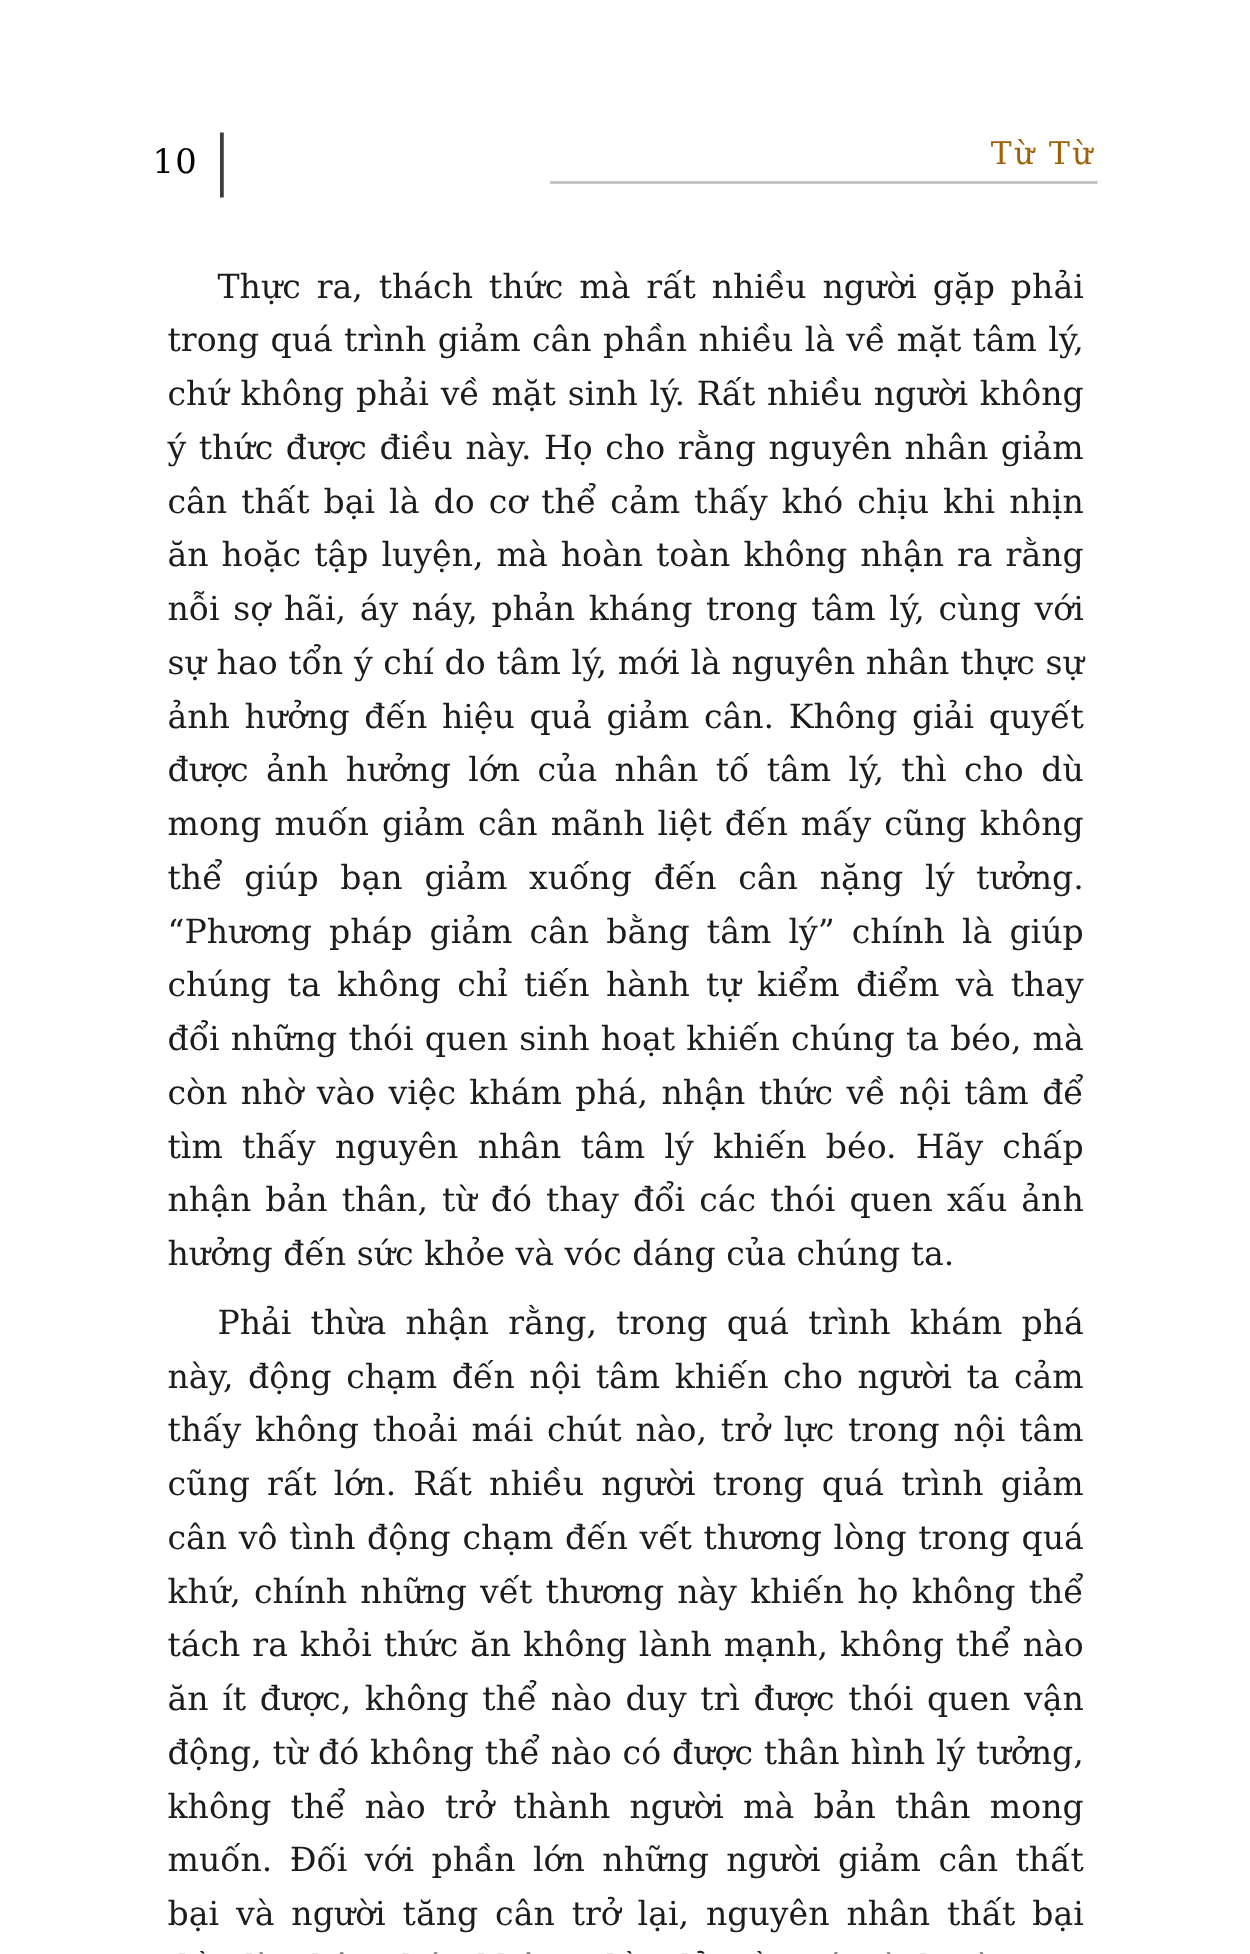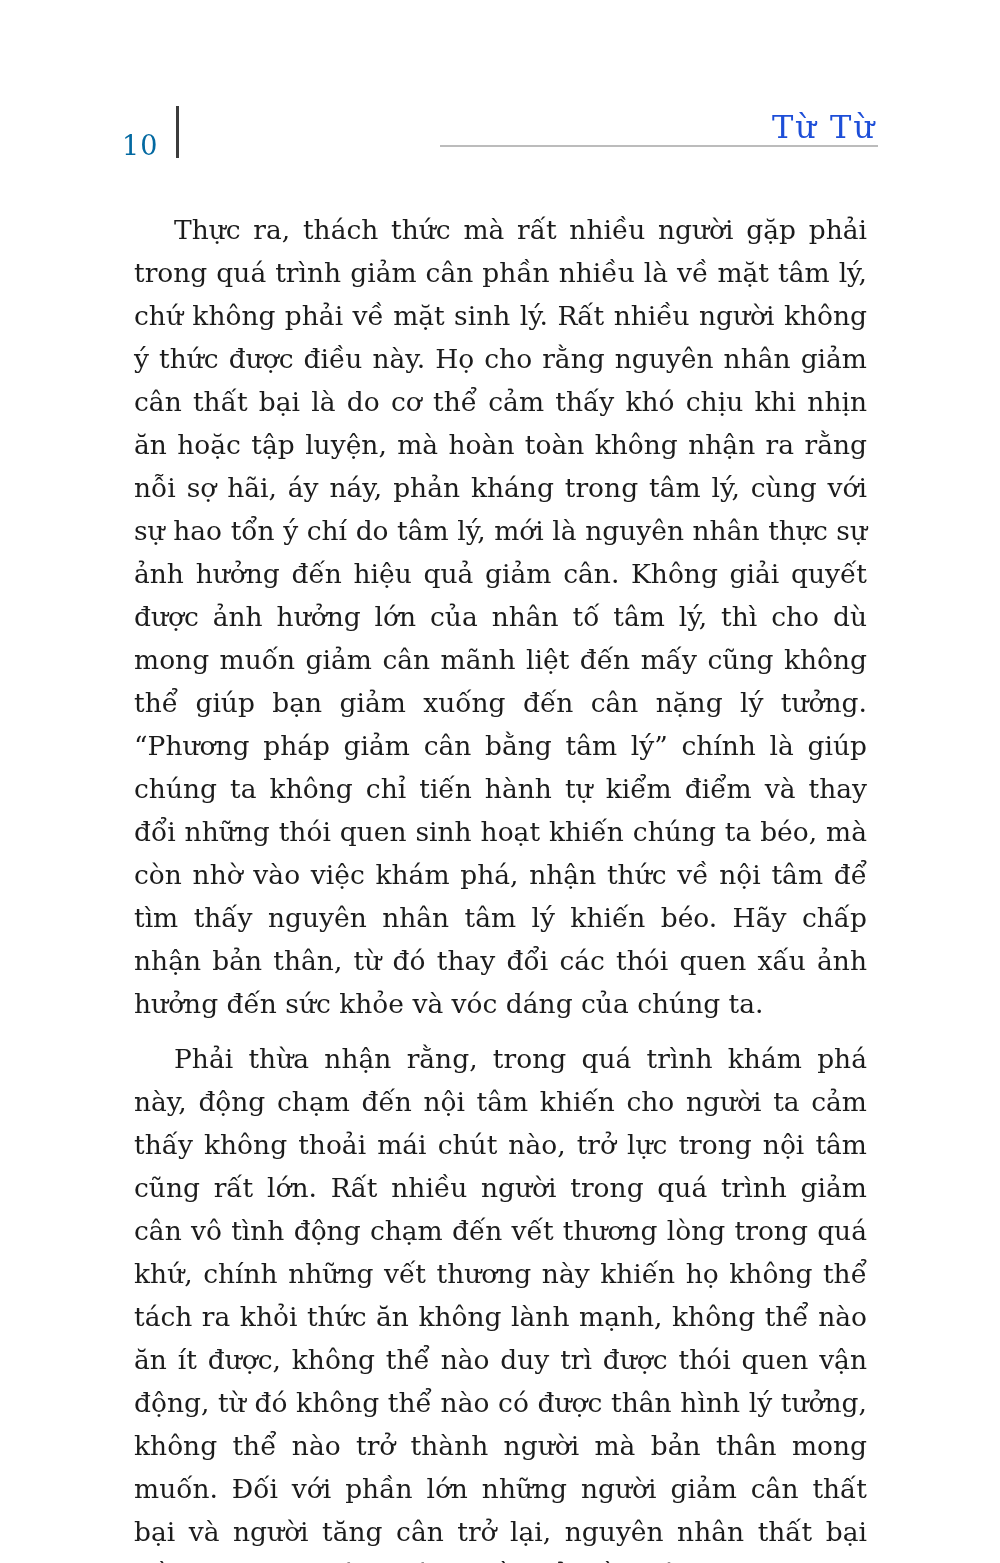--- a/index.html
+++ b/index.html
@@ -19,40 +19,40 @@
   .header {
     position: absolute;
     top: 104px;
     left: 122px;
     right: 122px;
     height: 58px;
   }
   .page-number {
     position: absolute;
     left: 0;
-    top: 26px;
+    top: 10px;
     font-size: 27px;
     letter-spacing: 1px;
-    color: #0369a1;
+    color: #000000;
   }
   .header-bar {
     position: absolute;
     left: 54px;
     top: 2px;
     width: 3px;
     height: 52px;
     background: #3c3c3c;
   }
   .header-title {
     position: absolute;
     right: 2px;
     top: 4px;
-    font-size: 32px;
+    font-size: 25px;
     letter-spacing: 2px;
-    color: #1d4ed8;
+    color: #a16207;
   }
   .header-rule {
     position: absolute;
     right: 0;
     top: 41px;
     width: 438px;
     height: 2px;
     background: #bcbcbc;
   }
   .body-text {

